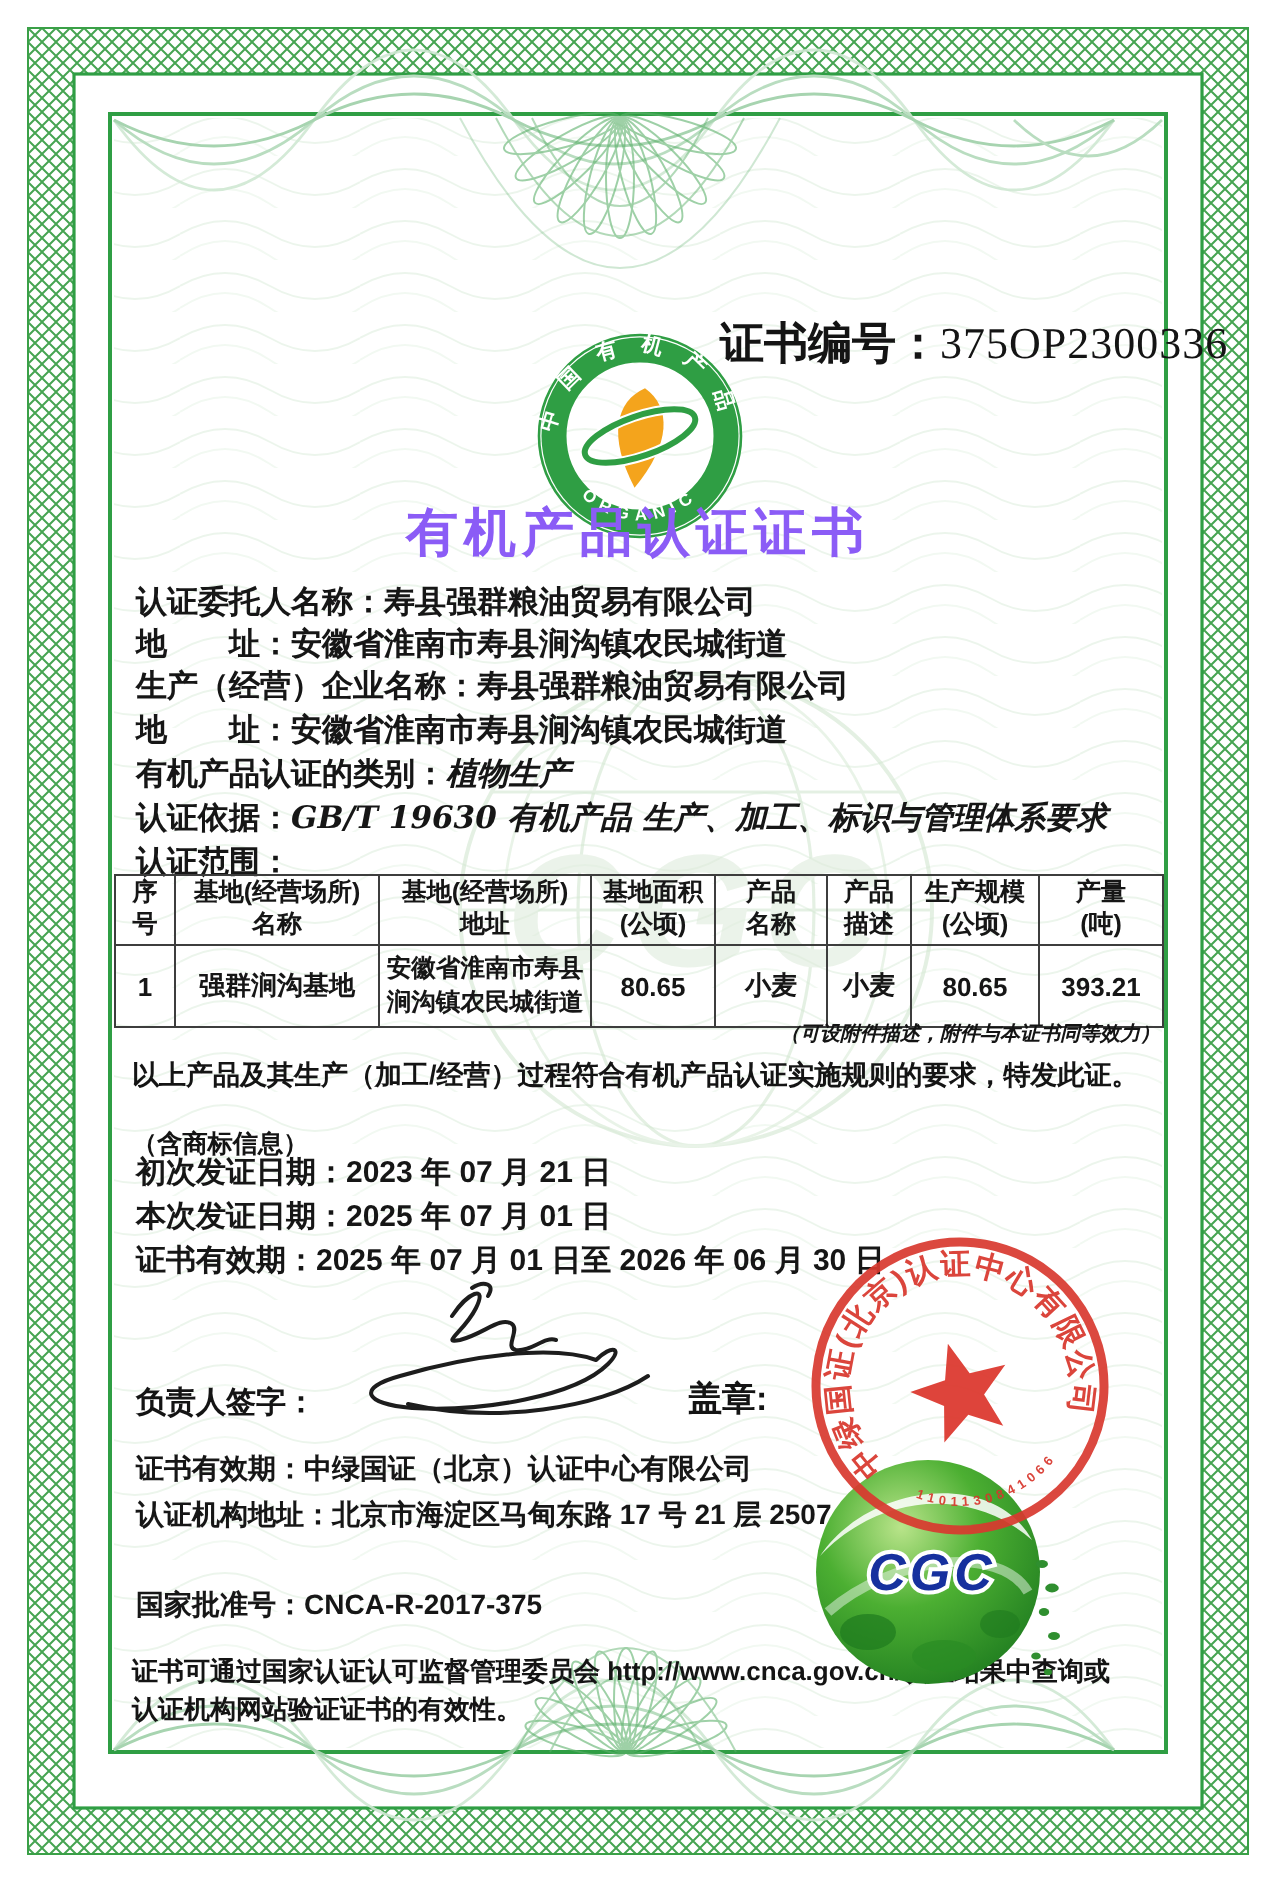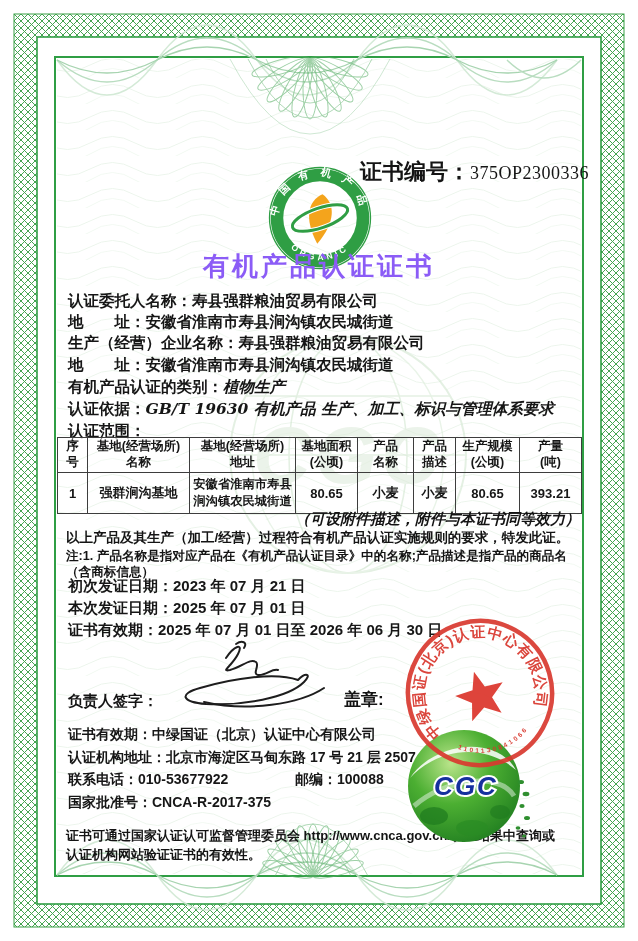--- a/index.html
+++ b/index.html
@@ -2,34 +2,34 @@
 <html><head>
 <meta charset="utf-8">
 <style>
   html,body{margin:0;padding:0;background:#ffffff;}
   .page{position:relative;width:638px;height:941px;background:#fff;overflow:hidden;
         font-family:"Liberation Sans",sans-serif;color:#141414;}
   svg{display:block}
   .certno{position:absolute;top:157px;left:360px;white-space:nowrap;z-index:2;
           font-family:"Liberation Serif",serif;}
   .certno .lbl{font-size:22px;font-weight:700;margin-top:12px;}
-  .certno .num{font-size:18px;font-weight:400;letter-spacing:.5px;}
+  .certno .num{font-size:22px;font-weight:400;letter-spacing:.5px;}
   .title{position:absolute;top:249px;left:0;width:100%;text-align:center;z-index:2;
          font-size:26px;font-weight:800;letter-spacing:3px;color:#8b5cf6;}
   .line{position:absolute;left:68px;font-size:15.5px;font-weight:700;color:#161616;
         white-space:nowrap;z-index:2;}
   .kai{font-family:"DejaVu Serif",serif;font-style:italic;font-weight:600;}
   .ctable{position:absolute;left:57px;top:437px;width:524px;border-collapse:collapse;
           table-layout:fixed;z-index:2;background:transparent;}
   .ctable th,.ctable td{border:1.6px solid #3d3d3d;text-align:center;vertical-align:middle;
           font-weight:700;color:#161616;white-space:pre-line;padding:1px 1px;}
   .ctable th{font-size:12.5px;height:32px;line-height:1.25;}
   .ctable td{font-size:13px;height:38px;}
   .ctable td.addr{font-size:12.3px;line-height:1.35;}
-  .attach-note{position:absolute;top:510px;right:58px;font-size:15px;z-index:2;white-space:nowrap;font-family:Liberation Mono, monospace;}
+  .attach-note{position:absolute;top:510px;right:58px;font-size:10px;z-index:2;white-space:nowrap;font-family:Liberation Mono, monospace;}
   .statement{position:absolute;left:66px;top:529px;font-size:13.5px;font-weight:700;z-index:2;white-space:nowrap;}
   .notetxt{position:absolute;left:66px;font-size:12.6px;font-weight:700;z-index:2;white-space:nowrap;}
   .datetxt{font-size:15px;}
   .sign-label{position:absolute;left:68px;top:692px;font-size:15px;font-weight:700;z-index:2;}
   .seal-label{position:absolute;left:344px;top:688px;font-size:17px;font-weight:700;z-index:2;}
   .agency{font-size:14px;}
   .postal{position:absolute;left:227px;}
   .footer{position:absolute;left:66px;font-size:13px;font-weight:700;z-index:2;white-space:nowrap;}
   .sig-svg{position:absolute;left:148px;top:638px;z-index:3;}
   .cgc-svg{position:absolute;left:402px;top:726px;z-index:3;}
@@ -189,21 +189,20 @@
       <td>小麦</td>
       <td>小麦</td>
       <td>80.65</td>
       <td>393.21</td>
     </tr>
   </tbody>
     </table>
 
   <div class="attach-note kai">（可设附件描述，附件与本证书同等效力）</div>
   <div class="statement">以上产品及其生产（加工/经营）过程符合有机产品认证实施规则的要求，特发此证。</div>
-  <div class="notetxt" style="top:548px">注:1. 产品名称是指对应产品在《有机产品认证目录》中的名称;产品描述是指产品的商品名</div>
   <div class="notetxt" style="top:564px">（含商标信息）</div>
 
   <div class="line datetxt" style="top:577px"><span>初次发证日期：</span><span>2023 年 07 月 21 日</span></div>
   <div class="line datetxt" style="top:599px"><span>本次发证日期：</span><span>2025 年 07 月 01 日</span></div>
   <div class="line datetxt" style="top:621px"><span>证书有效期：</span><span>2025 年 07 月 01 日至 2026 年 06 月 30 日</span></div>
 
   <svg class="sig-svg" width="180" height="80" viewBox="0 0 180 80">
     <g fill="none" stroke="#1d1d1d" stroke-width="2" stroke-linecap="round">
       <path d="M78 20 C86 8 96 4 90 16 C84 28 72 34 82 32 C94 29 102 20 108 24 C112 27 104 36 110 37 C118 38 124 30 130 32"></path>
       <path d="M88 6 C94 2 100 4 96 10"></path>
@@ -249,22 +248,18 @@
         <textPath href="#sealArc" startOffset="50%" text-anchor="middle">中绿国证(北京)认证中心有限公司</textPath>
       </text>
       <text font-size="6.5" font-weight="700" fill="#d8362c" letter-spacing="2.5" font-family="Liberation Sans, sans-serif">
         <textPath href="#sealNumArc" startOffset="50%" text-anchor="middle">1101130841066</textPath>
       </text>
     </g>
   </svg>
 
   <div class="line agency" style="top:726px"><span>证书有效期：</span><span>中绿国证（北京）认证中心有限公司</span></div>
   <div class="line agency" style="top:749px"><span>认证机构地址：</span><span>北京市海淀区马甸东路 17 号 21 层 2507</span></div>
-  <div class="line agency" style="top:771px">
-    <span>联系电话：</span><span>010-53677922</span>
-    <span class="postal"><span>邮编：</span><span>100088</span></span>
-  </div>
   <div class="line agency" style="top:794px"><span>国家批准号：</span><span>CNCA-R-2017-375</span></div>
 
   <div class="footer" style="top:827px">证书可通过国家认证认可监督管理委员会 http://www.cnca.gov.cn/认证结果中查询或</div>
   <div class="footer" style="top:846px">认证机构网站验证证书的有效性。</div>
 
 </div>
 
 </body></html>

